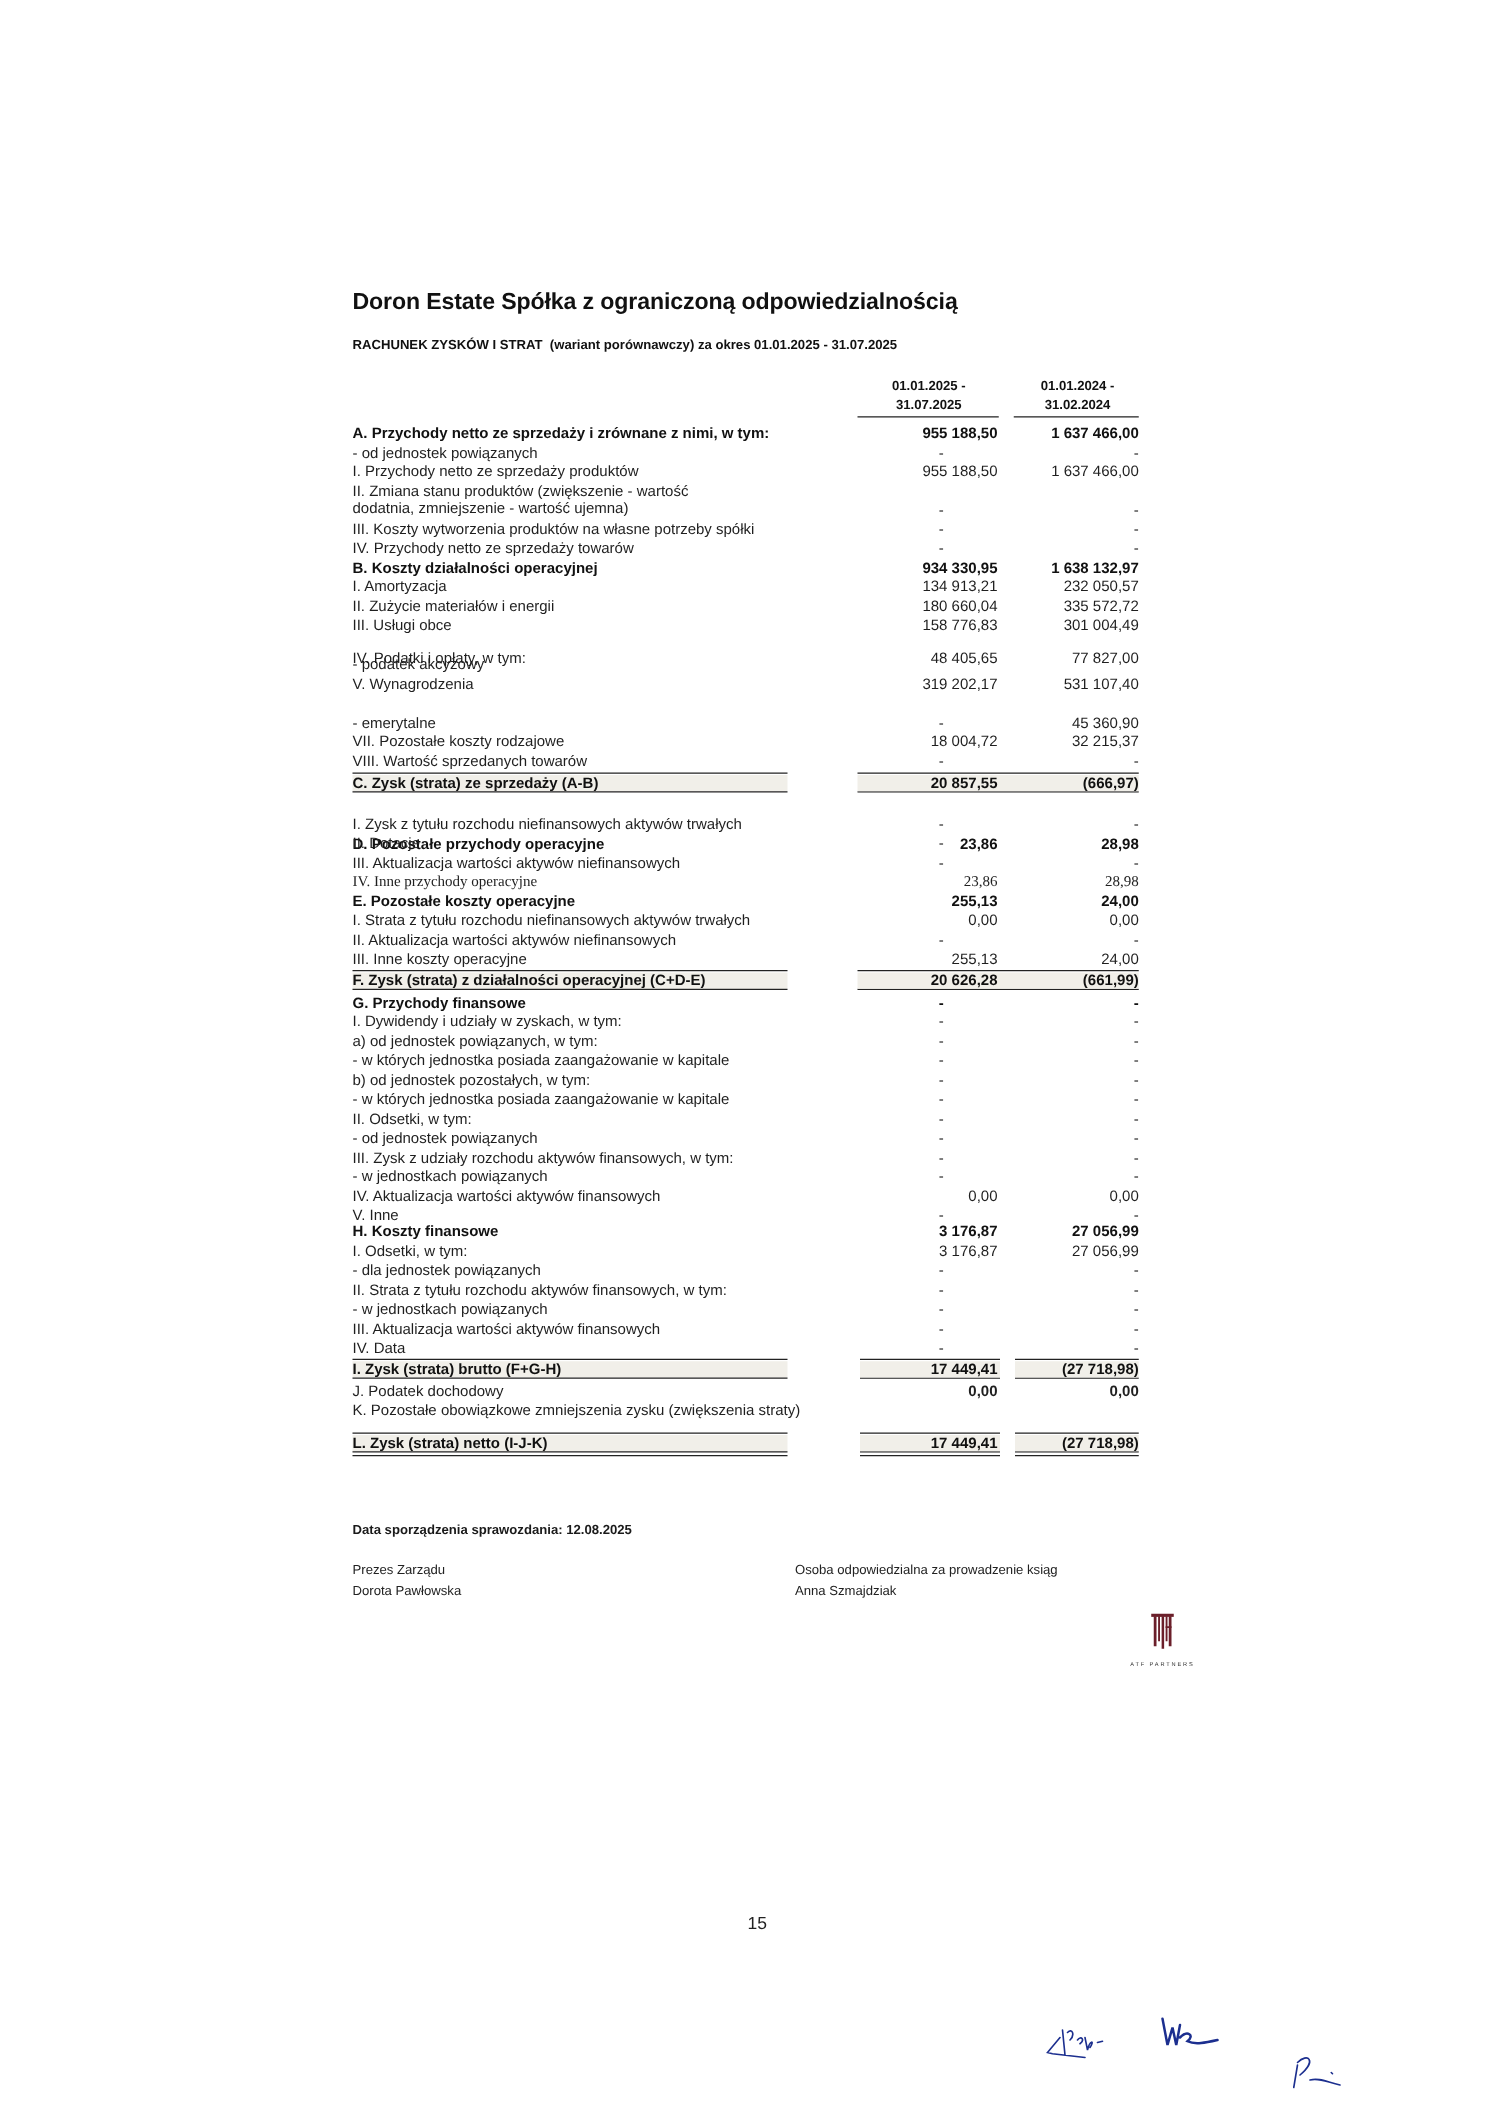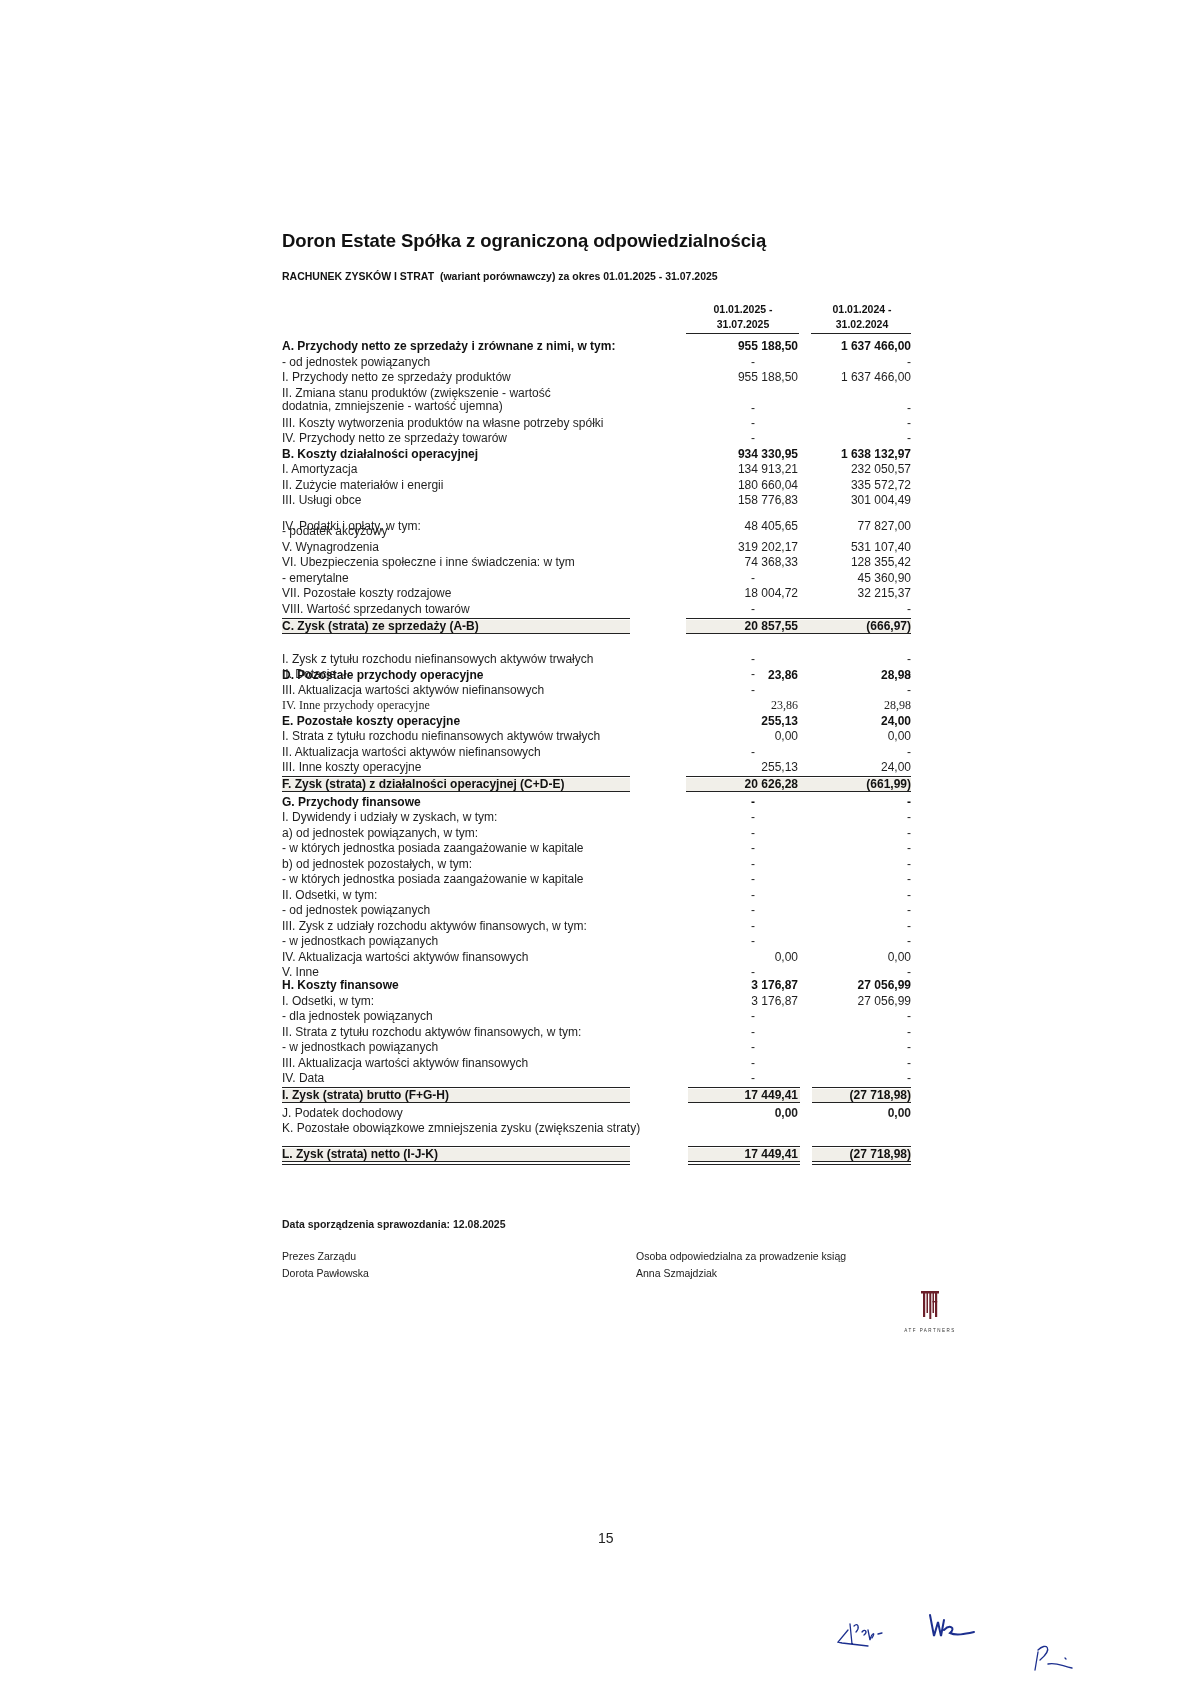--- a/index.html
+++ b/index.html
@@ -114,25 +114,20 @@
     <div class="row" style="top: 525px; height: 15.5px;">
       <span class="lbl">- podatek akcyzowy</span>
       <span class="v v1"></span>
       <span class="v v2"></span>
     </div>
     <div class="row" style="top: 540.5px; height: 15.5px;">
       <span class="lbl">V. Wynagrodzenia</span>
       <span class="v v1">319 202,17</span>
       <span class="v v2">531 107,40</span>
     </div>
-    <div class="row" style="top: 556px; height: 15.5px;">
-      <span class="lbl">VI. Ubezpieczenia społeczne i inne świadczenia: w tym</span>
-      <span class="v v1">74 368,33</span>
-      <span class="v v2">128 355,42</span>
-    </div>
     <div class="row" style="top: 571.5px; height: 15.5px;">
       <span class="lbl">- emerytalne</span>
       <span class="v v1" style="padding-right: 0px; width: 70px;">-</span>
       <span class="v v2">45 360,90</span>
     </div>
     <div class="row" style="top: 587px; height: 15.5px;">
       <span class="lbl">VII. Pozostałe koszty rodzajowe</span>
       <span class="v v1">18 004,72</span>
       <span class="v v2">32 215,37</span>
     </div>

